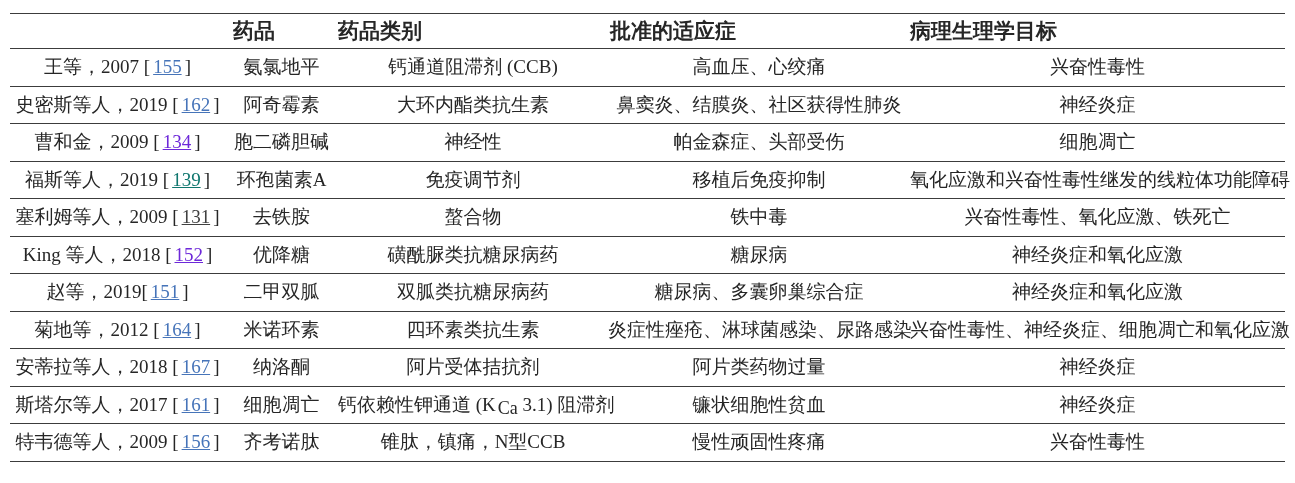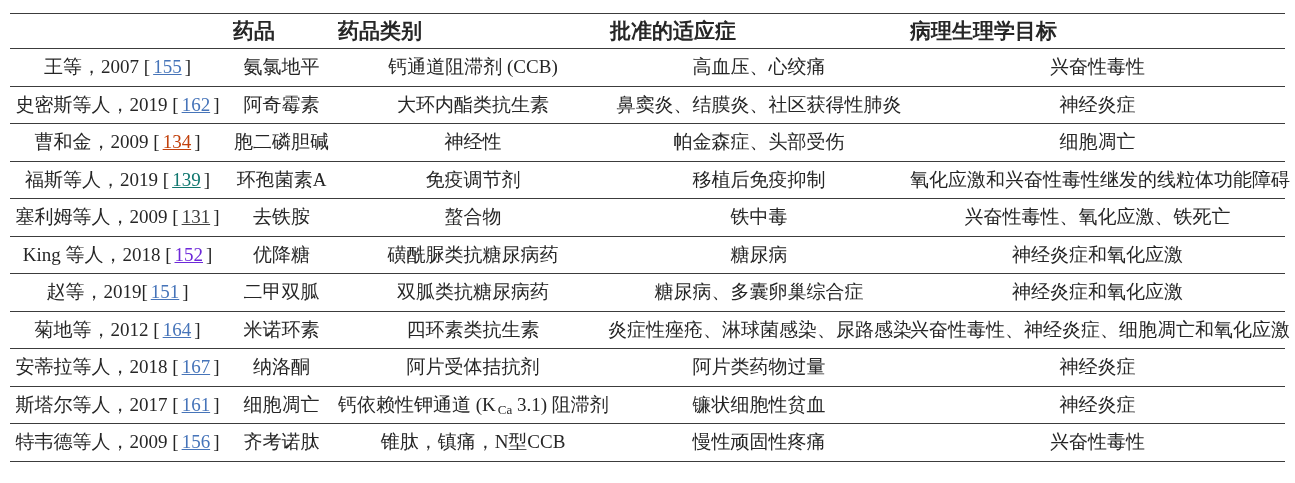--- a/index.html
+++ b/index.html
@@ -19,21 +19,21 @@
     height:34px;padding:0;white-space:nowrap;vertical-align:middle;
   }
   thead th.h-drug{padding-left:8px;}
   thead th.h-ind{padding-left:2px;}
   tbody td{
     border-bottom:1.5px solid #3c3c3c;
     font-size:19px;text-align:center;vertical-align:middle;
     height:36.5px;padding:0;white-space:nowrap;
   }
   a.ref{text-decoration:underline;margin:16px 3px;cursor:pointer;}
-  sub.sub{font-size:13px;vertical-align:baseline;position:relative;top:3px;margin-left:2px;}
+  sub.sub{font-size:18px;vertical-align:baseline;position:relative;top:3px;margin-left:2px;}
 </style>
 </head>
 <body>
 
 <div class="page">
   <table>
     <colgroup>
       <col class="c1">
         <col class="c2">
         <col class="c3">
@@ -58,21 +58,21 @@
           <td>兴奋性毒性</td>
         </tr>
         <tr>
           <td>史密斯等人，2019 [<a href="#" class="ref" style="color: rgb(70, 116, 185);">162</a>]</td>
           <td>阿奇霉素</td>
           <td>大环内酯类抗生素</td>
           <td>鼻窦炎、结膜炎、社区获得性肺炎</td>
           <td>神经炎症</td>
         </tr>
         <tr>
-          <td>曹和金，2009 [<a href="#" class="ref" style="color: #c2410c;">134</a>]</td>
+          <td>曹和金，2009 [<a href="#" class="ref" style="color: #6d28d9;">134</a>]</td>
           <td>胞二磷胆碱</td>
           <td>神经性</td>
           <td>帕金森症、头部受伤</td>
           <td>细胞凋亡</td>
         </tr>
         <tr>
           <td>福斯等人，2019 [<a href="#" class="ref" style="color: #0f766e;">139</a>]</td>
           <td>环孢菌素A</td>
           <td>免疫调节剂</td>
           <td>移植后免疫抑制</td>

